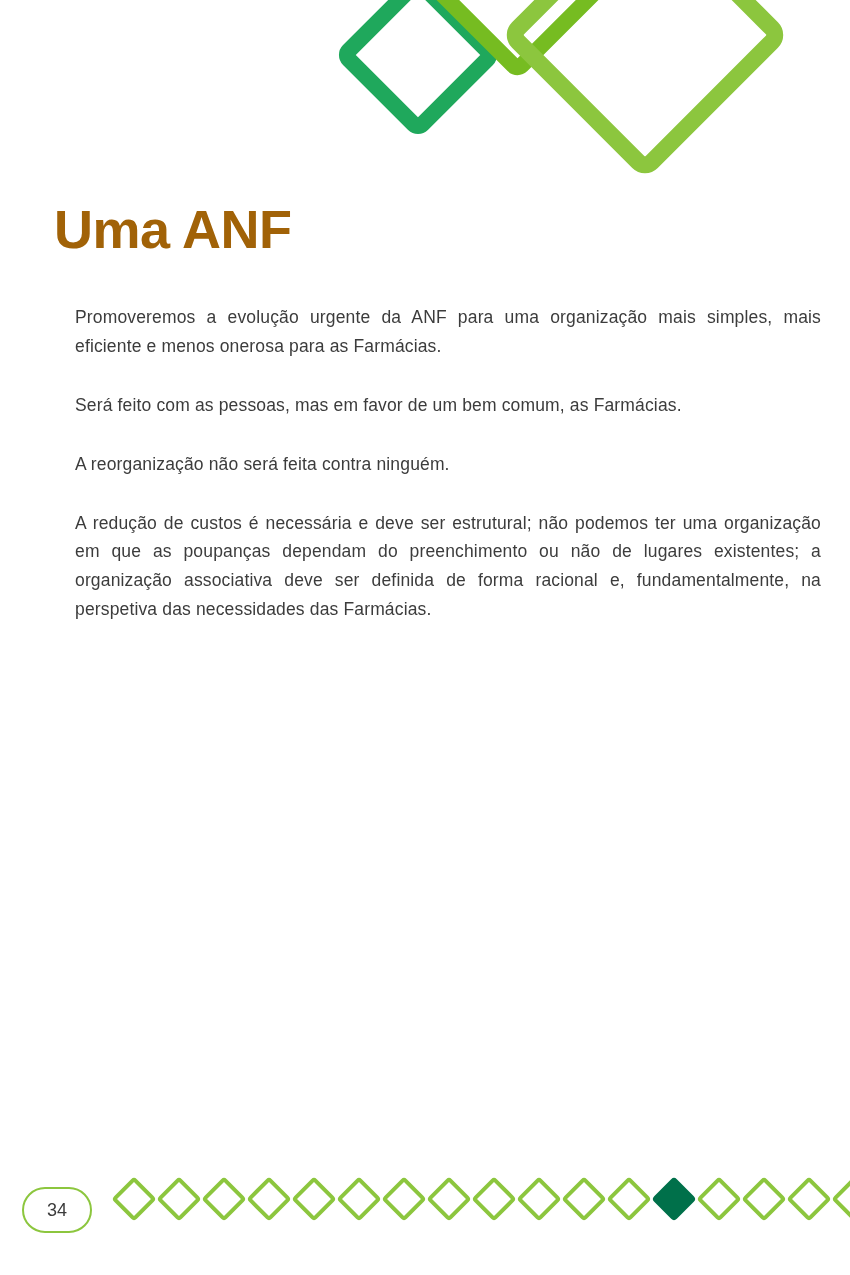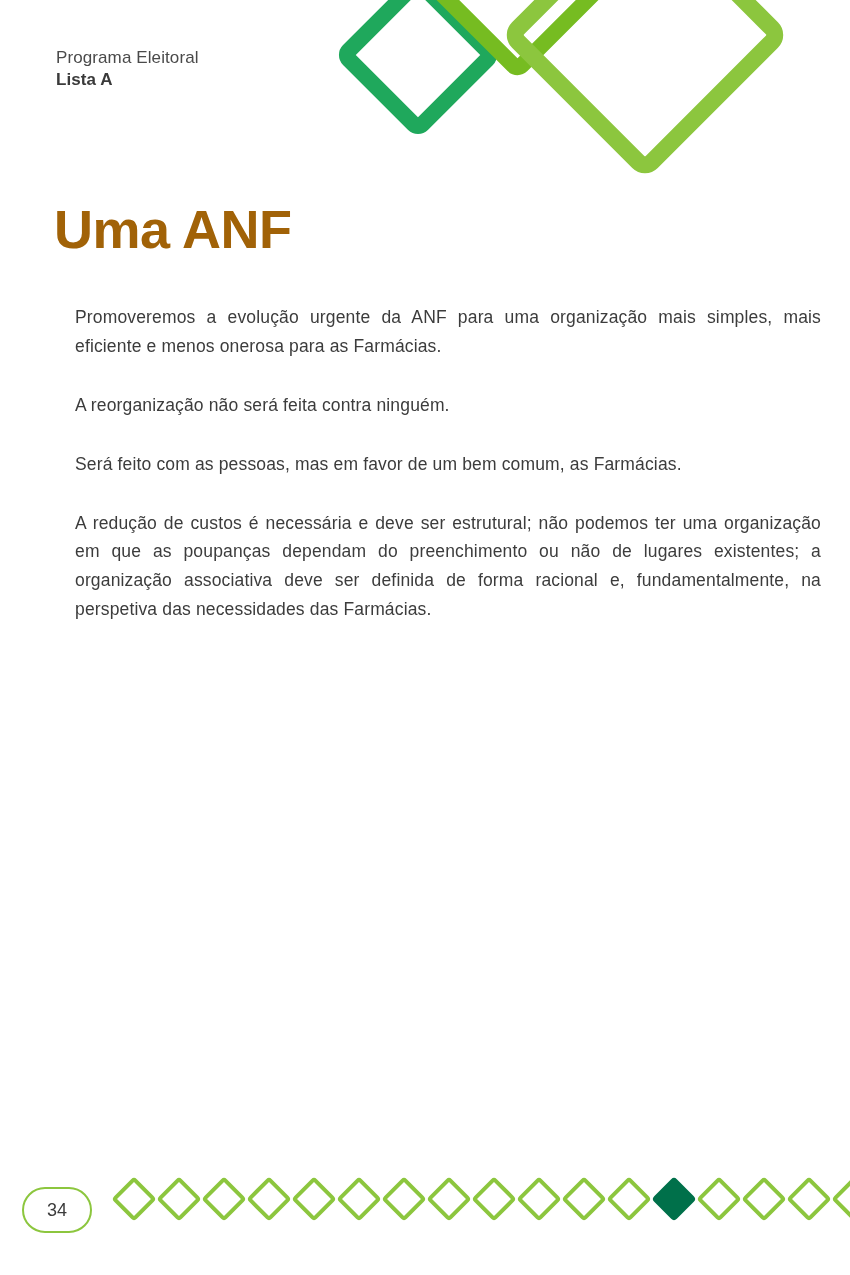--- a/index.html
+++ b/index.html
@@ -165,33 +165,29 @@
 <body>
 
 <div class="page">
 
   <div class="deco-top">
     <div class="diamond d1"></div>
     <div class="diamond d2"></div>
     <div class="diamond d3"></div>
   </div>
 
-  <div class="header">
-    <div class="line1">Programa Eleitoral</div>
-    <div class="line2">Lista A</div>
-  </div>
 
   <h1 class="title">
     <span>Uma ANF</span><br>
   </h1>
 
   <div class="content">
     <p>Promoveremos a evolução urgente da ANF para uma organização mais simples, mais eficiente e menos onerosa para as Farmácias.</p>
+    <p>Será feito com as pessoas, mas em favor de um bem comum, as Farmácias.</p>
     <p>A reorganização não será feita contra ninguém.</p>
-    <p>Será feito com as pessoas, mas em favor de um bem comum, as Farmácias.</p>
     <p>A redução de custos é necessária e deve ser estrutural; não podemos ter uma organização em que as poupanças dependam do preenchimento ou não de lugares existentes; a organização associativa deve ser definida de forma racional e, fundamentalmente, na perspetiva das necessidades das Farmácias.</p>
   </div>
 
   <div class="footer">
     <div class="page-number">34</div>
     <div class="footer-diamonds">
         <div class="fd"></div>
         <div class="fd"></div>
         <div class="fd"></div>
         <div class="fd"></div>

